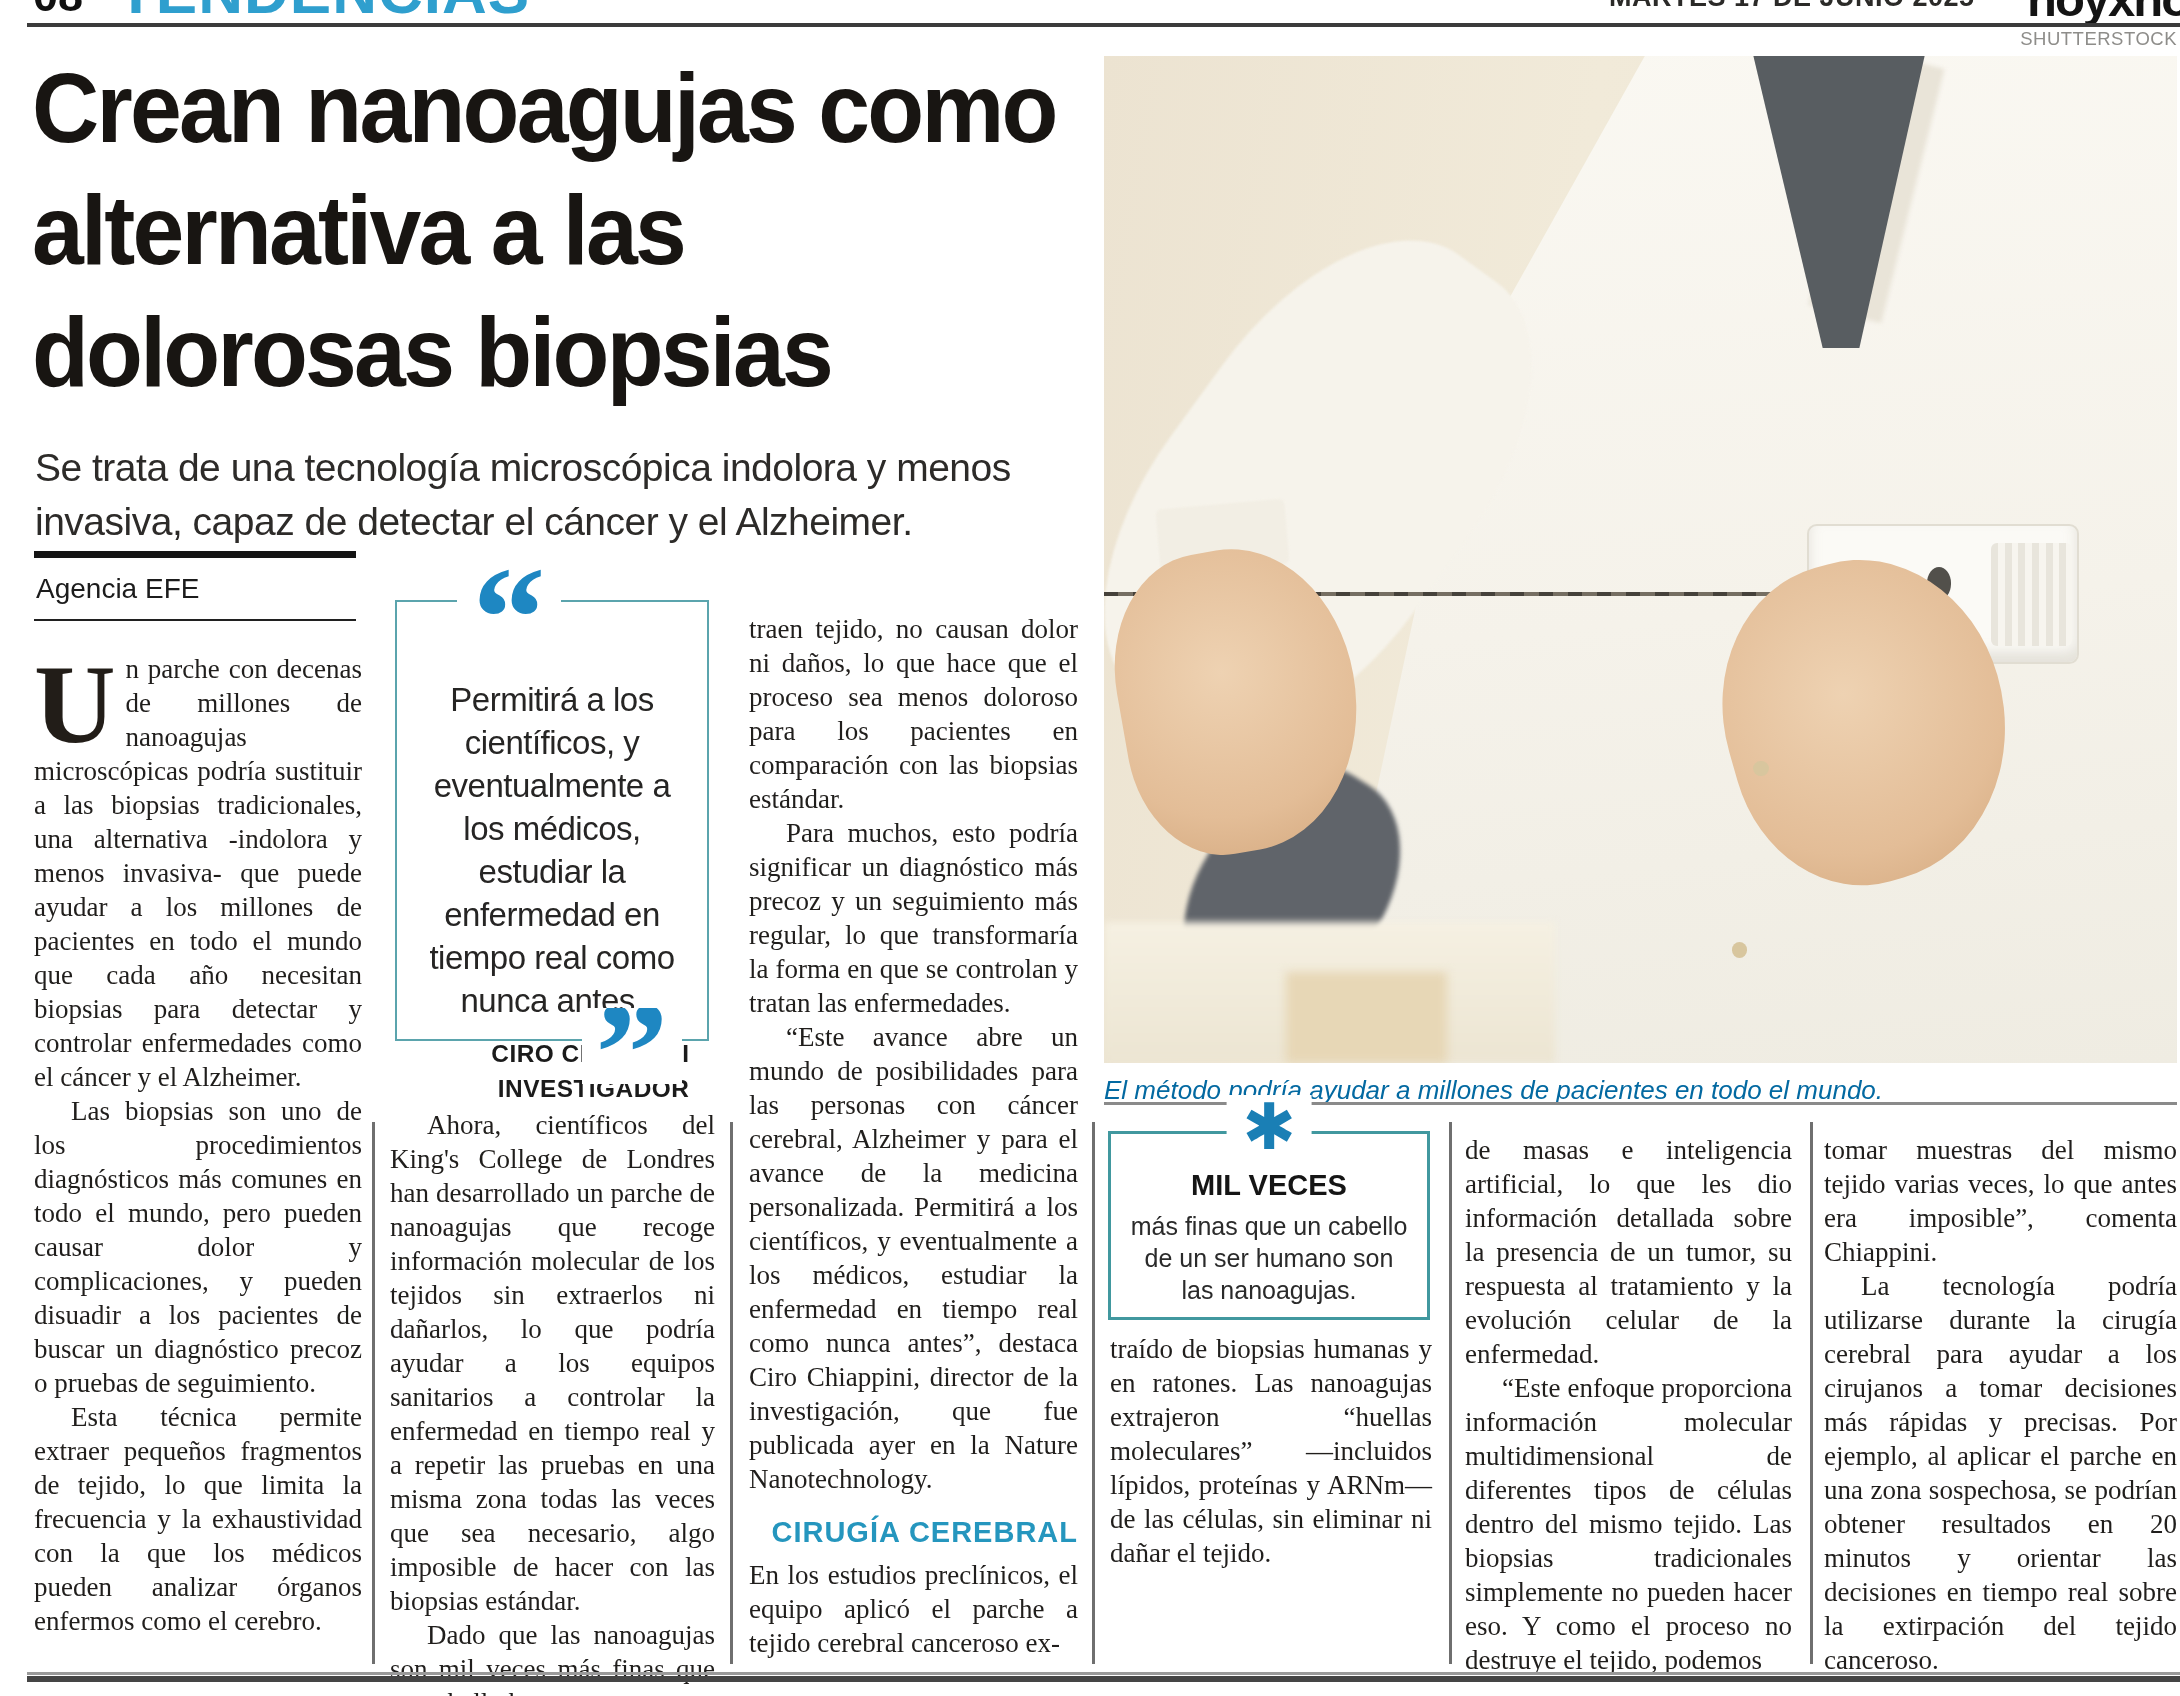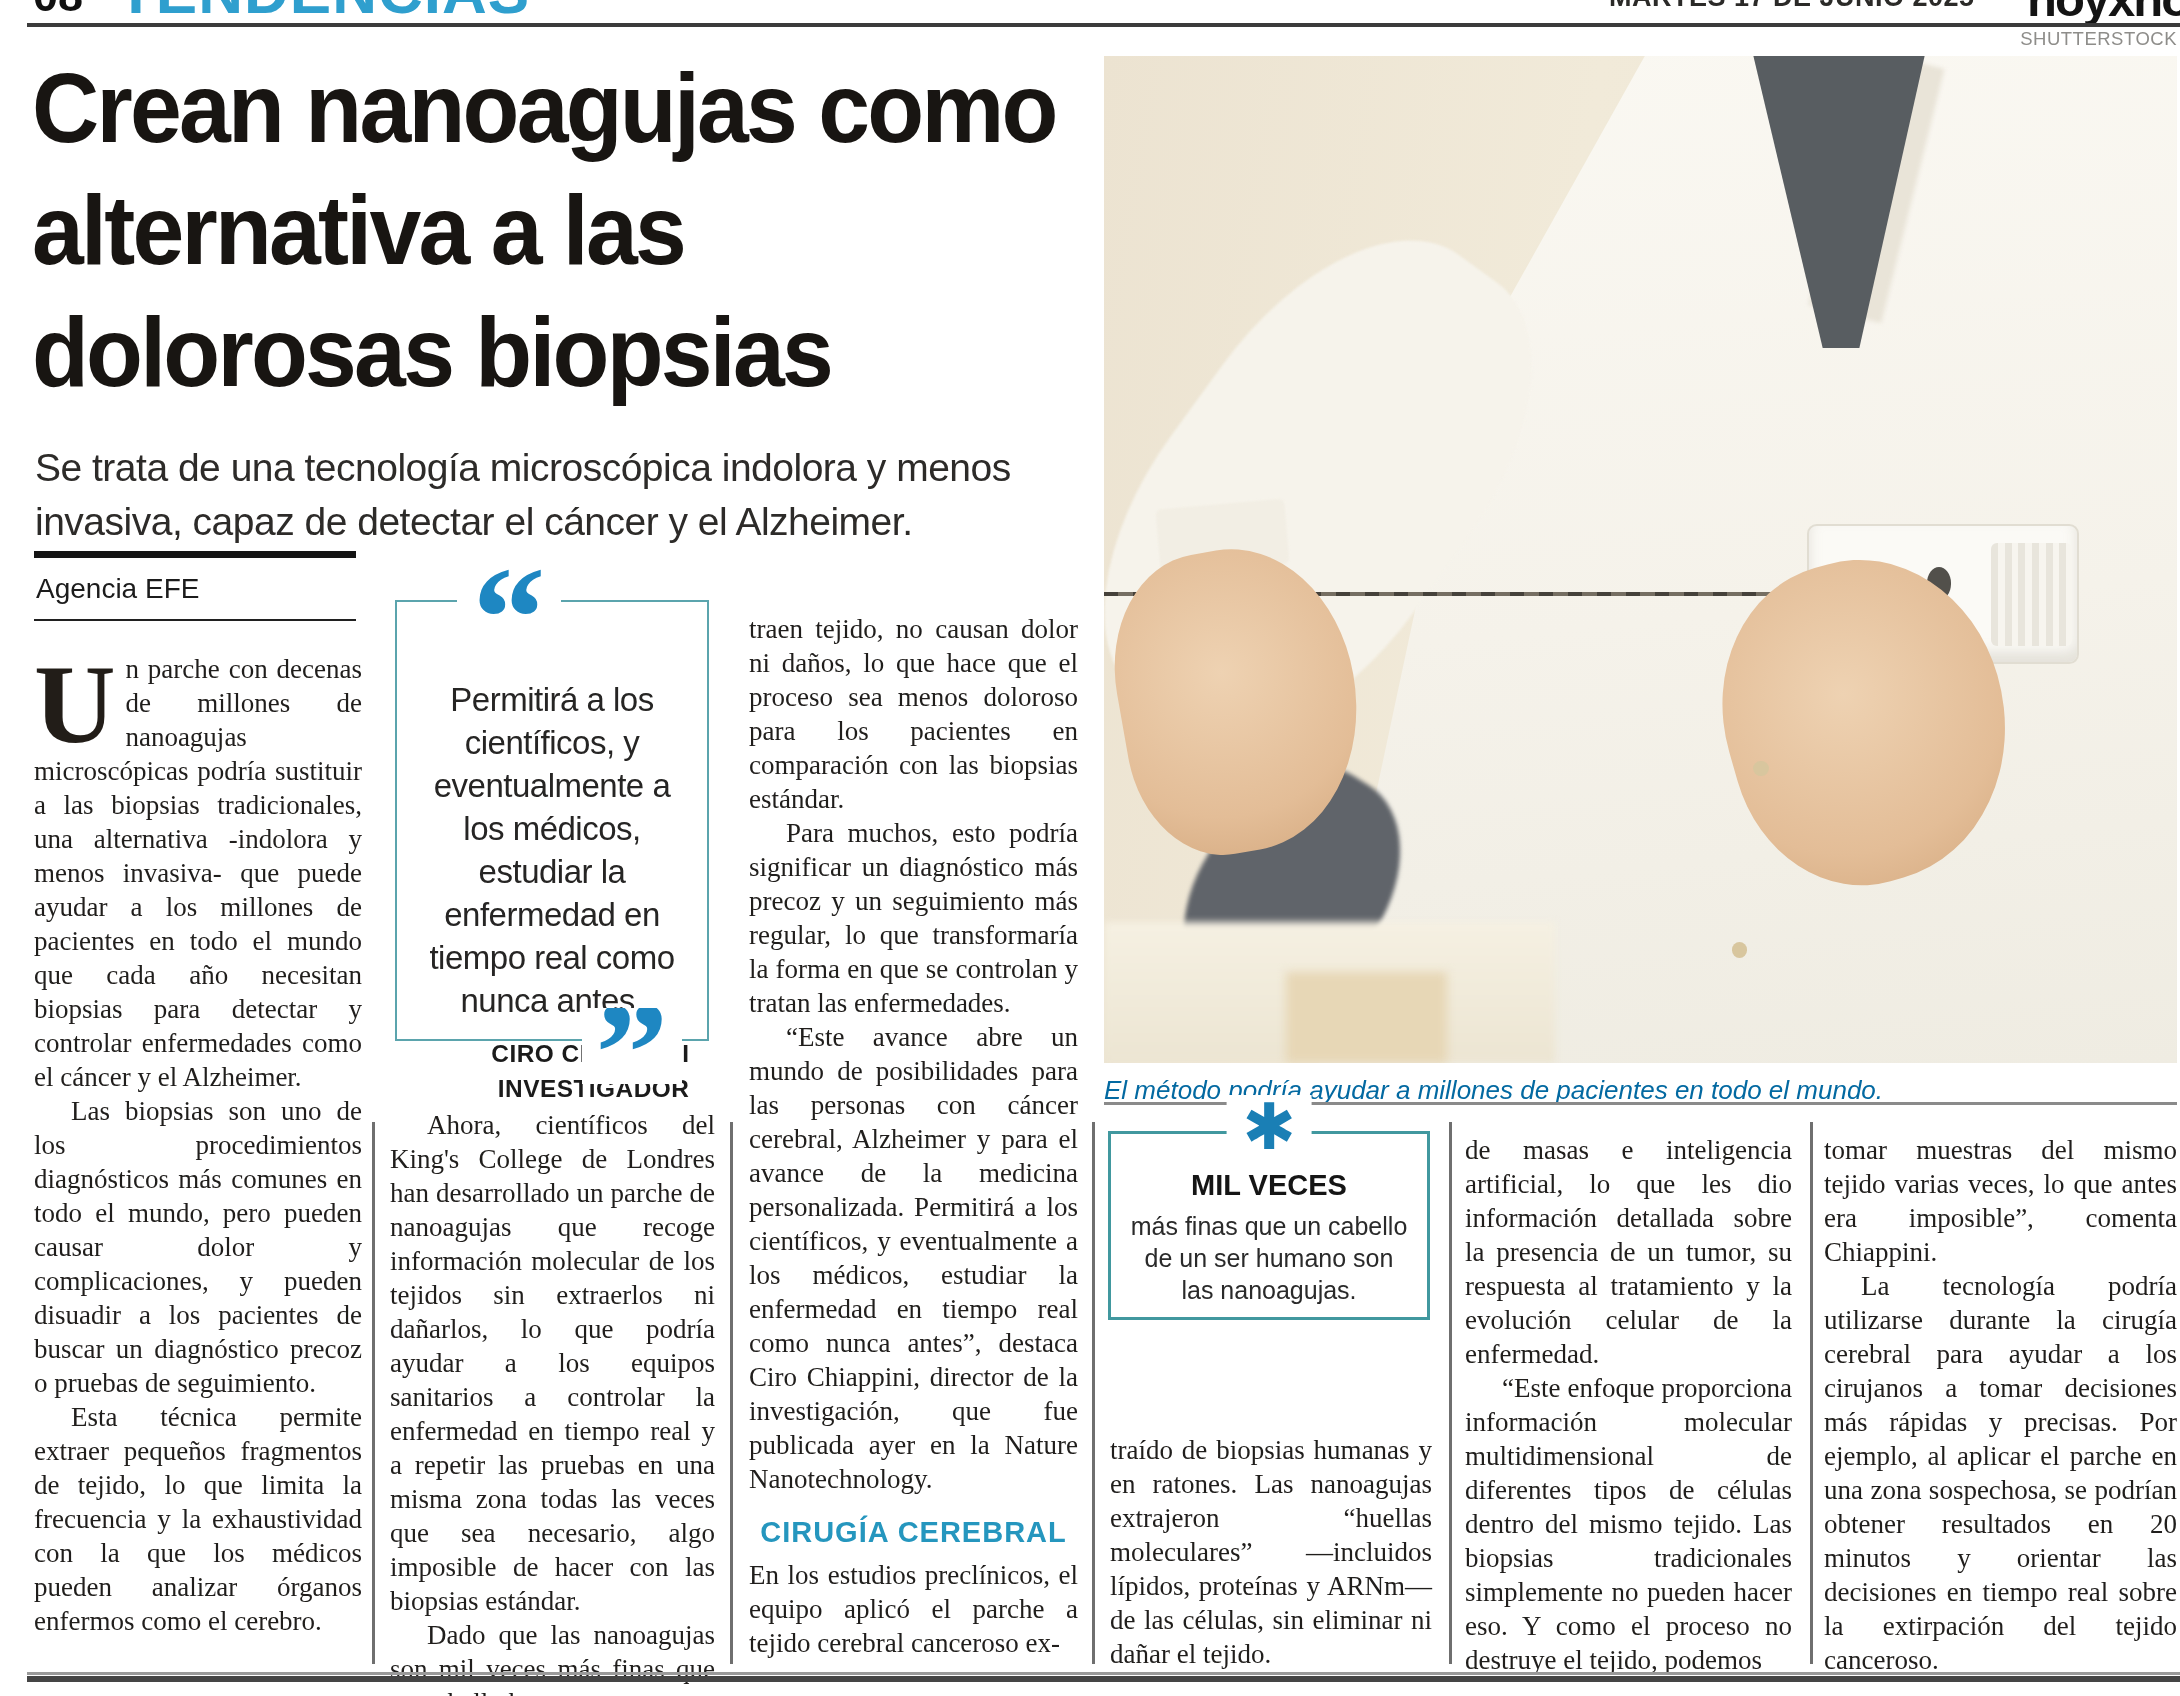--- a/index.html
+++ b/index.html
@@ -62,21 +62,21 @@
   
   .col{position:absolute;font-size:27px;line-height:34px;text-align:justify;color:#201e1c;}
   .col p{margin:0;}
   .col p.ind{text-indent:37px;}
   .rule-thick{height:6.8px;background:#141414;margin:0 0 7.8px 0;}
   .rule-thin{height:2px;background:#202020;margin:7.8px 0 0 0;}
   .byline{font:400 28px/1 "Liberation Sans",sans-serif;color:#1c1c1c;padding:9.8px 0 7.8px 2px;}
   .body-start{margin-top:31px;}
   .dropcap{float:left;font:bold 113px/88px "Liberation Serif",serif;color:#221d18;margin:7.8px 9.8px 0 0;}
   .blue-subhead{font:bold 29px/1 "Liberation Sans",sans-serif;color:#2596be;letter-spacing:1px;
-                margin:21.5px 0 11.7px 0;text-align:center;}
+                margin:21.5px 0 11.7px 0;text-align:right;}
 
   
   .pullquote{position:absolute;left:395px;top:600px;width:310px;height:437px;border:2.9px solid #5ba4ad;}
   .pq-open{position:absolute;left:60px;top:-57px;font:bold 146px/1 "Liberation Serif",serif;
            color:#1e87c2;background:#ffffff;padding:0 15.6px;height:90px;overflow:hidden;}
   .pq-close{position:absolute;right:25px;bottom:-45px;font:bold 146px/0.62 "Liberation Serif",serif;
             color:#1e87c2;background:#ffffff;padding:0 13.7px;height:76px;overflow:hidden;}
   .pq-text{padding:76px 19.5px 0 19.5px;font:400 33px/43px "Liberation Sans",sans-serif;
            color:#262524;text-align:center;letter-spacing:-0.5px;}
   .pq-attr{margin-top:13.7px;padding-right:17.6px;text-align:right;
@@ -177,21 +177,21 @@
     <div class="blue-subhead">CIRUGÍA CEREBRAL</div>
     <p>En los estudios preclínicos, el equipo aplicó el parche a tejido cerebral canceroso ex-</p>
   </div>
 
   <div class="factbox">
     <div class="fb-mark">✱</div>
     <div class="fb-title">MIL VECES</div>
     <div class="fb-text">más finas que un cabello de un ser humano son las nanoagujas.</div>
   </div>
 
-  <div class="col" style="left:1110px;top:1433px;width:322px;">
+  <div class="col" style="left:1110px;top:1332px;width:322px;">
     <p>traído de biopsias humanas y en ratones. Las nanoagujas extrajeron “huellas moleculares” —incluidos lípidos, proteínas y ARNm— de las células, sin eliminar ni dañar el tejido.</p>
   </div>
 
   <div class="col" style="left:1465px;top:1133px;width:327px;">
     <p>de masas e inteligencia artificial, lo que les dio información detallada sobre la presencia de un tumor, su respuesta al tratamiento y la evolución celular de la enfermedad.</p>
     <p class="ind">“Este enfoque proporciona información molecular multidimensional de diferentes tipos de células dentro del mismo tejido. Las biopsias tradicionales simplemente no pueden hacer eso. Y como el proceso no destruye el tejido, podemos</p>
   </div>
 
   <div class="col" style="left:1824px;top:1133px;width:353px;">
     <p>tomar muestras del mismo tejido varias veces, lo que antes era imposible”, comenta Chiappini.</p>

